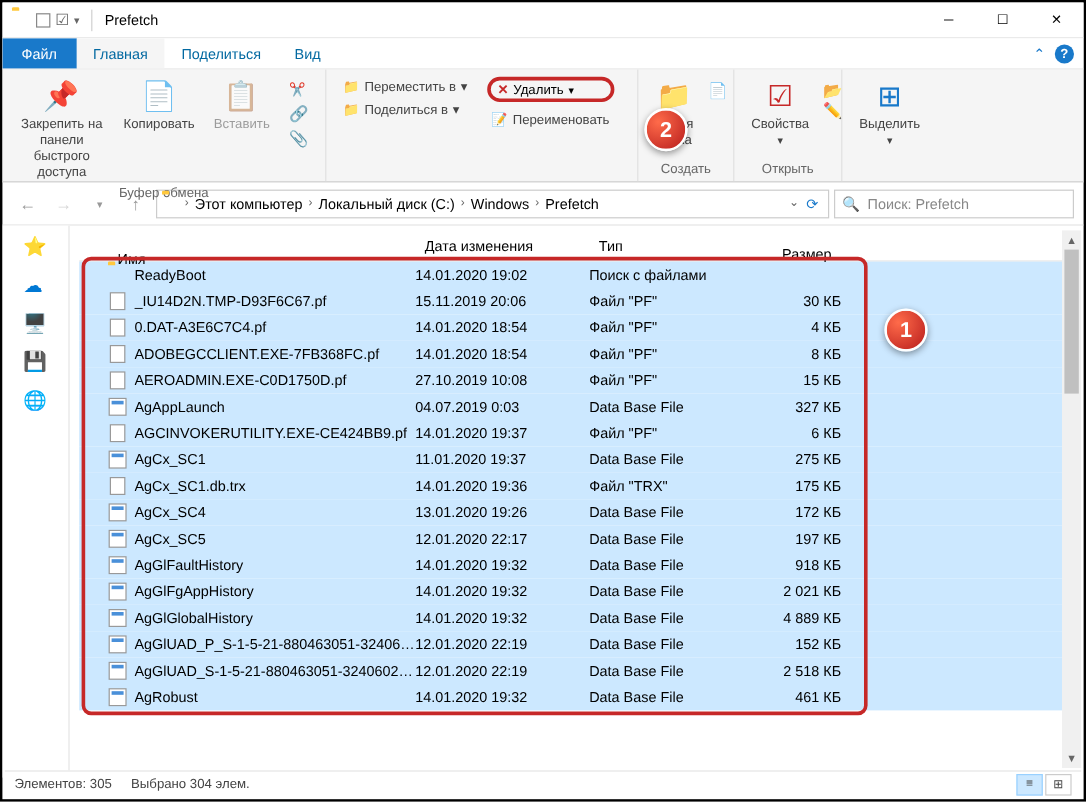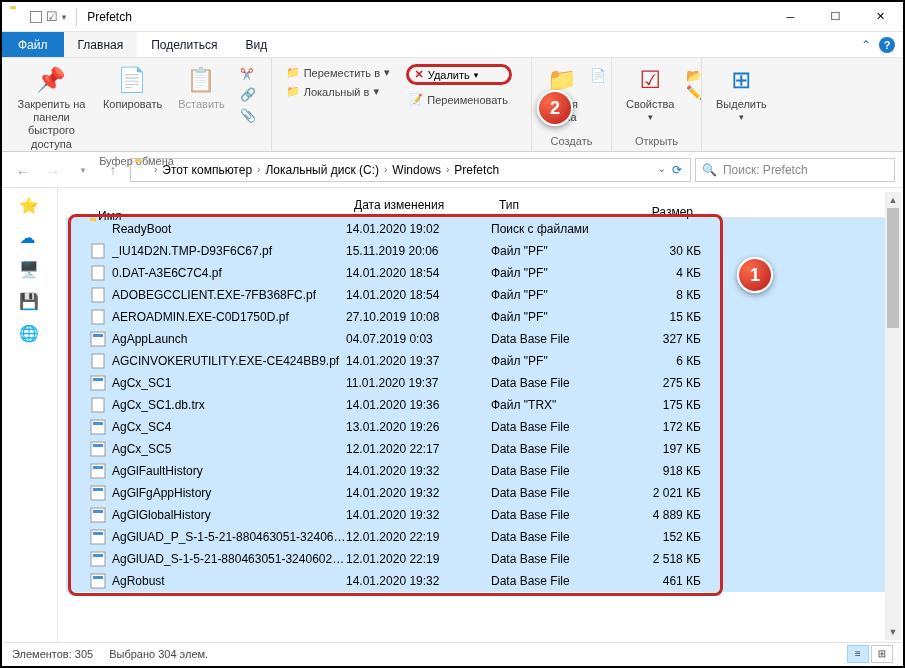--- a/index.html
+++ b/index.html
@@ -10,21 +10,21 @@
 .folder-ico { background: #FFC83D; border-radius: 1px; position: relative; width: 14px; height: 11px; margin-top: 2px; }
 .folder-ico::before { content: ''; position: absolute; top: -3px; left: 0; width: 6px; height: 3px; background: #FFC83D; border-radius: 1px 1px 0 0; }
 .qat-check { color: #666; font-size: 13px; }
 .qat-sep { width: 1px; height: 18px; background: #d0d0d0; margin: 0 6px; }
 .tb-title { font-size: 12px; color: #000; margin-left: 4px; }
 .win-controls { margin-left: auto; display: flex; }
 .win-btn { width: 45px; height: 30px; display: flex; align-items: center; justify-content: center; font-size: 11px; color: #000; cursor: pointer; }
 
 .menubar { height: 26px; display: flex; align-items: stretch; background: #fff; border-bottom: 1px solid #e5e5e5; position: relative; }
 .menu-file { background: #1979CA; color: #fff; padding: 0 16px; font-size: 12px; display: flex; align-items: center; cursor: pointer; }
-.menu-tab { padding: 0 14px; font-size: 12px; display: flex; align-items: center; cursor: pointer; color: #0f172a; }
+.menu-tab { padding: 0 14px; font-size: 12px; display: flex; align-items: center; cursor: pointer; color: #0369a1; }
 .menu-tab.active { background: #f5f5f5; }
 .menu-collapse { margin-left: auto; padding: 0 8px; display: flex; align-items: center; gap: 8px; }
 .help-icon { width: 16px; height: 16px; border-radius: 50%; background: #1979CA; color: #fff; font-size: 11px; display: flex; align-items: center; justify-content: center; font-weight: bold; }
 
 .ribbon { height: 94px; background: #f5f5f5; border-bottom: 1px solid #d0d0d0; display: flex; position: relative; }
 .ribbon-group { border-right: 1px solid #e0e0e0; padding: 4px 10px 2px; display: flex; flex-direction: column; }
 .rg-content { flex: 1; display: flex; align-items: flex-start; gap: 8px; }
 .rg-label { font-size: 11px; color: #666; text-align: center; padding: 2px 0; }
 .rb-big { display: flex; flex-direction: column; align-items: center; gap: 2px; font-size: 11px; color: #444; text-align: center; cursor: pointer; padding: 2px 4px; }
 .rb-big .ico { width: 32px; height: 32px; display: flex; align-items: center; justify-content: center; font-size: 24px; }
@@ -137,21 +137,21 @@
       </div>
     </div>
     <div class="rg-label">Буфер обмена</div>
   </div>
 
   <div class="ribbon-group" style="width:260px;">
     <div class="rg-content" style="flex-direction:column;gap:4px;padding-top:2px;">
       <div style="display:flex;gap:12px;">
         <div class="rb-col">
           <div class="rb-small"><span>📁</span> <span>Переместить в</span> ▾</div>
-          <div class="rb-small"><span>📁</span> <span>Локальный в</span> ▾</div>
+          <div class="rb-small"><span>📁</span> <span>Поделиться в</span> ▾</div>
         </div>
         <div class="rb-col">
           <div class="delete-hl">
             <span style="color:#C62828;font-weight:bold;">✕</span>
             <span>Удалить</span> 
               <span style="font-size:9px;">▾</span>
           </div>
           <div class="rb-small" style="margin-top:4px;">
               <span>📝</span> 
               <span>Переименовать</span>

